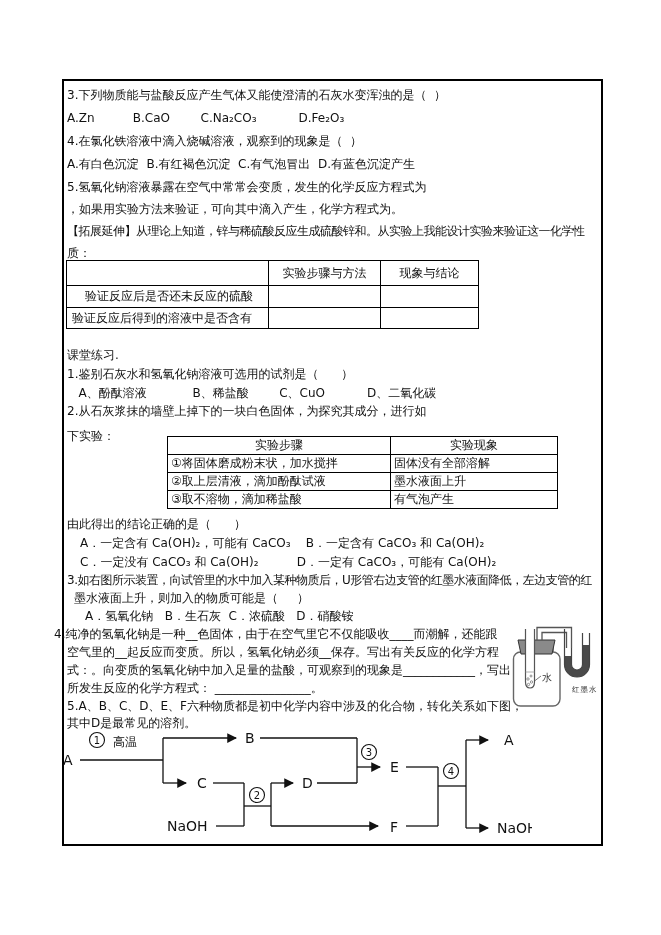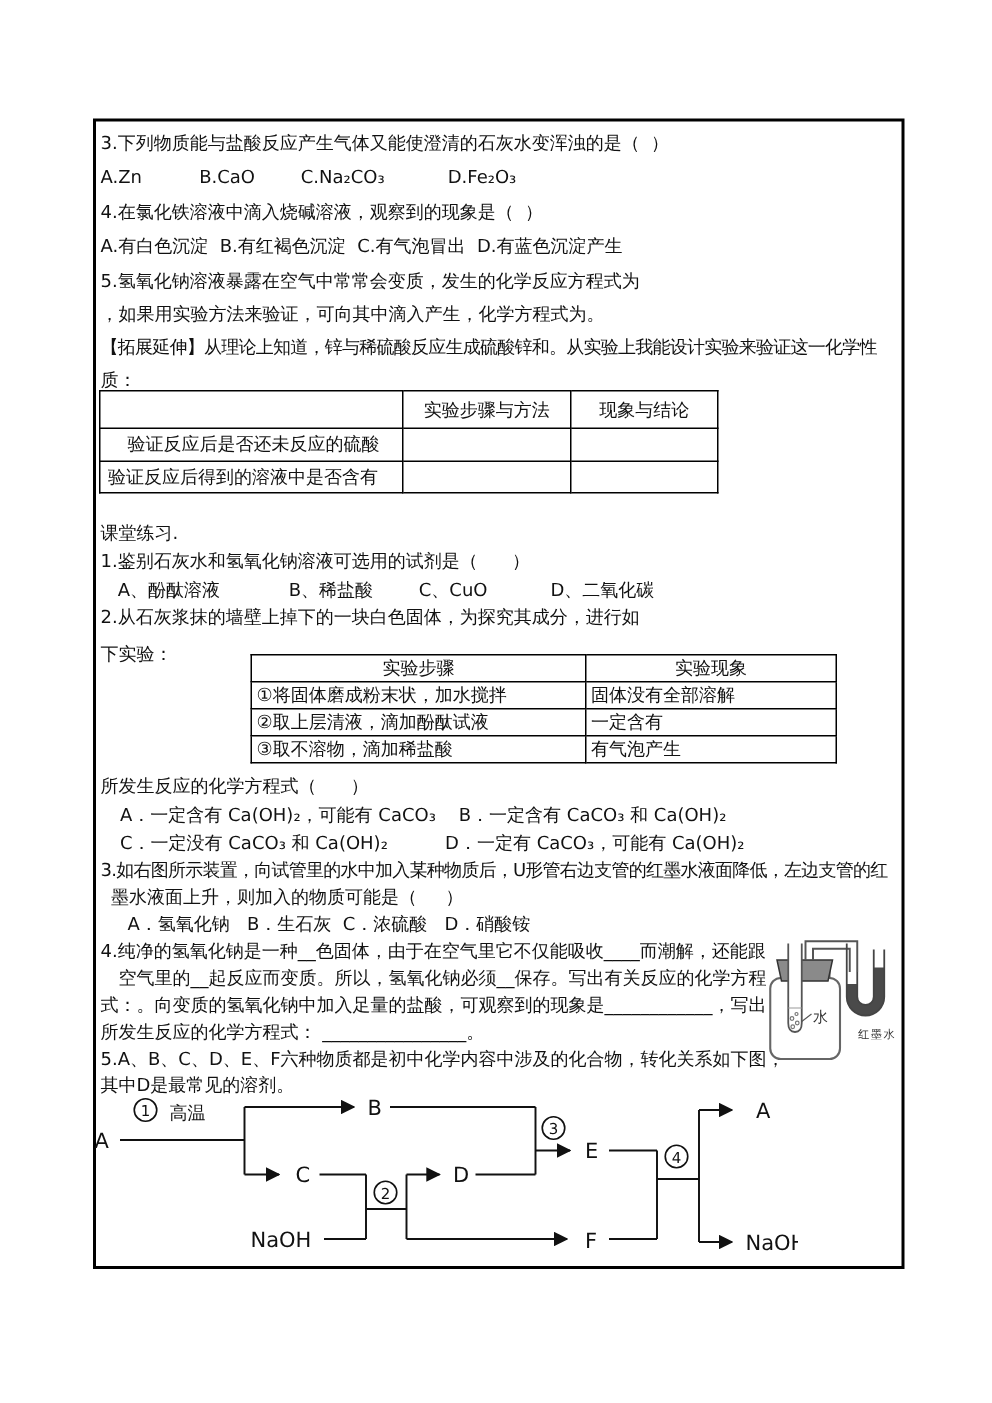--- a/index.html
+++ b/index.html
@@ -73,37 +73,37 @@
         <tr style="height:18px">
       <th class="cen">实验步骤</th>
       <th class="cen">实验现象</th>
     </tr>
     <tr style="height:18px">
       <td>①将固体磨成粉末状，加水搅拌</td>
       <td>固体没有全部溶解</td>
     </tr>
     <tr style="height:18px">
       <td>②取上层清液，滴加酚酞试液</td>
-      <td>一定含有</td>
+      <td>墨水液面上升</td>
     </tr>
     <tr style="height:18px">
       <td>③取不溶物，滴加稀盐酸</td>
       <td>有气泡产生</td>
     </tr>
   </tbody>
     </table>
 
-  <div class="line" style="left:67px;top:517px">所发生反应的化学方程式（      ）</div>
+  <div class="line" style="left:67px;top:517px">由此得出的结论正确的是（      ）</div>
   <div class="line" style="left:80px;top:536px">A．一定含有 Ca(OH)₂，可能有 CaCO₃    B．一定含有 CaCO₃ 和 Ca(OH)₂</div>
   <div class="line" style="left:80px;top:555px">C．一定没有 CaCO₃ 和 Ca(OH)₂          D．一定有 CaCO₃，可能有 Ca(OH)₂</div>
   <div class="line tight" style="left:67px;top:573px">3.如右图所示装置，向试管里的水中加入某种物质后，U形管右边支管的红墨水液面降低，左边支管的红</div>
   <div class="line" style="left:74px;top:591px">墨水液面上升，则加入的物质可能是（     ）</div>
   <div class="line" style="left:85px;top:609px">A．氢氧化钠   B．生石灰  C．浓硫酸   D．硝酸铵</div>
-  <div class="line" style="left:67px;top:627px">4.纯净的氢氧化钠是一种__色固体，由于在空气里它不仅能吸收____而潮解，还能跟</div>
-  <div class="line" style="left:79px;top:645px">空气里的__起反应而变质。所以，氢氧化钠必须__保存。写出有关反应的化学方程</div>
+  <div class="line" style="left:54px;top:627px">4.纯净的氢氧化钠是一种__色固体，由于在空气里它不仅能吸收____而潮解，还能跟</div>
+  <div class="line" style="left:67px;top:645px">空气里的__起反应而变质。所以，氢氧化钠必须__保存。写出有关反应的化学方程</div>
   <div class="line" style="left:67px;top:681px">所发生反应的化学方程式： ________________。</div>
   <div class="line" style="left:67px;top:663px">式：。向变质的氢氧化钠中加入足量的盐酸，可观察到的现象是____________，写出</div>
   <div class="line" style="left:67px;top:699px">5.A、B、C、D、E、F六种物质都是初中化学内容中涉及的化合物，转化关系如下图，</div>
   <div class="line" style="left:67px;top:716px">其中D是最常见的溶剂。</div>
 
   <svg style="position:absolute;left:503px;top:612px" width="102" height="108" viewBox="503 612 102 108">
 
     <rect x="513.5" y="652" width="46.5" height="54" rx="7" fill="none" stroke="#666" stroke-width="1.4"></rect>
 
     <path d="M521 652 V640 M553 652 V640" fill="none" stroke="#666" stroke-width="1.4"></path>

